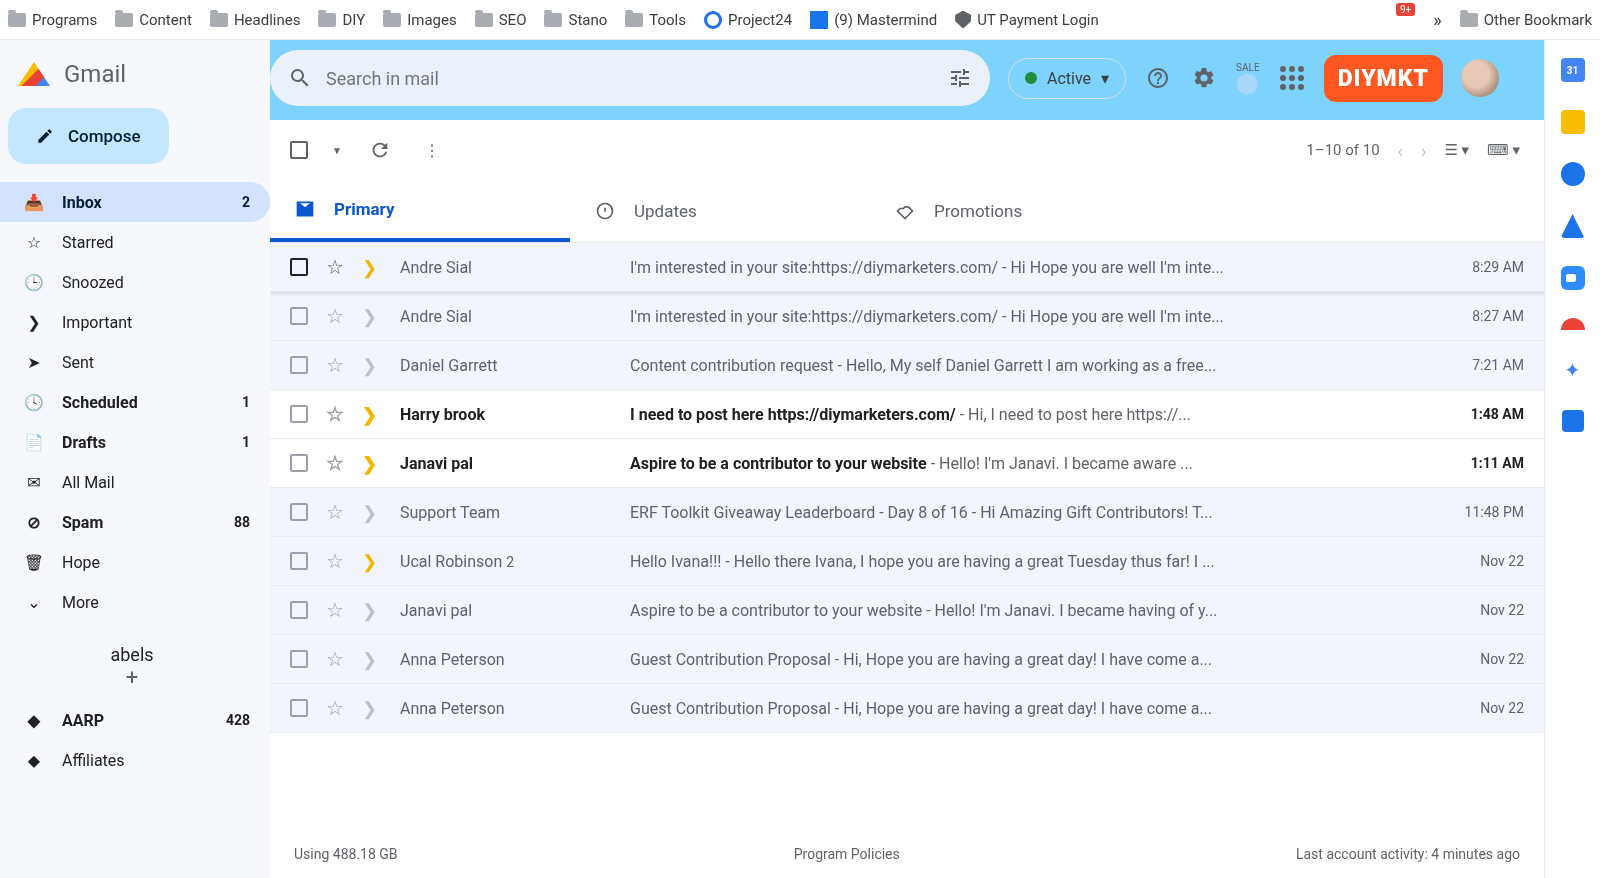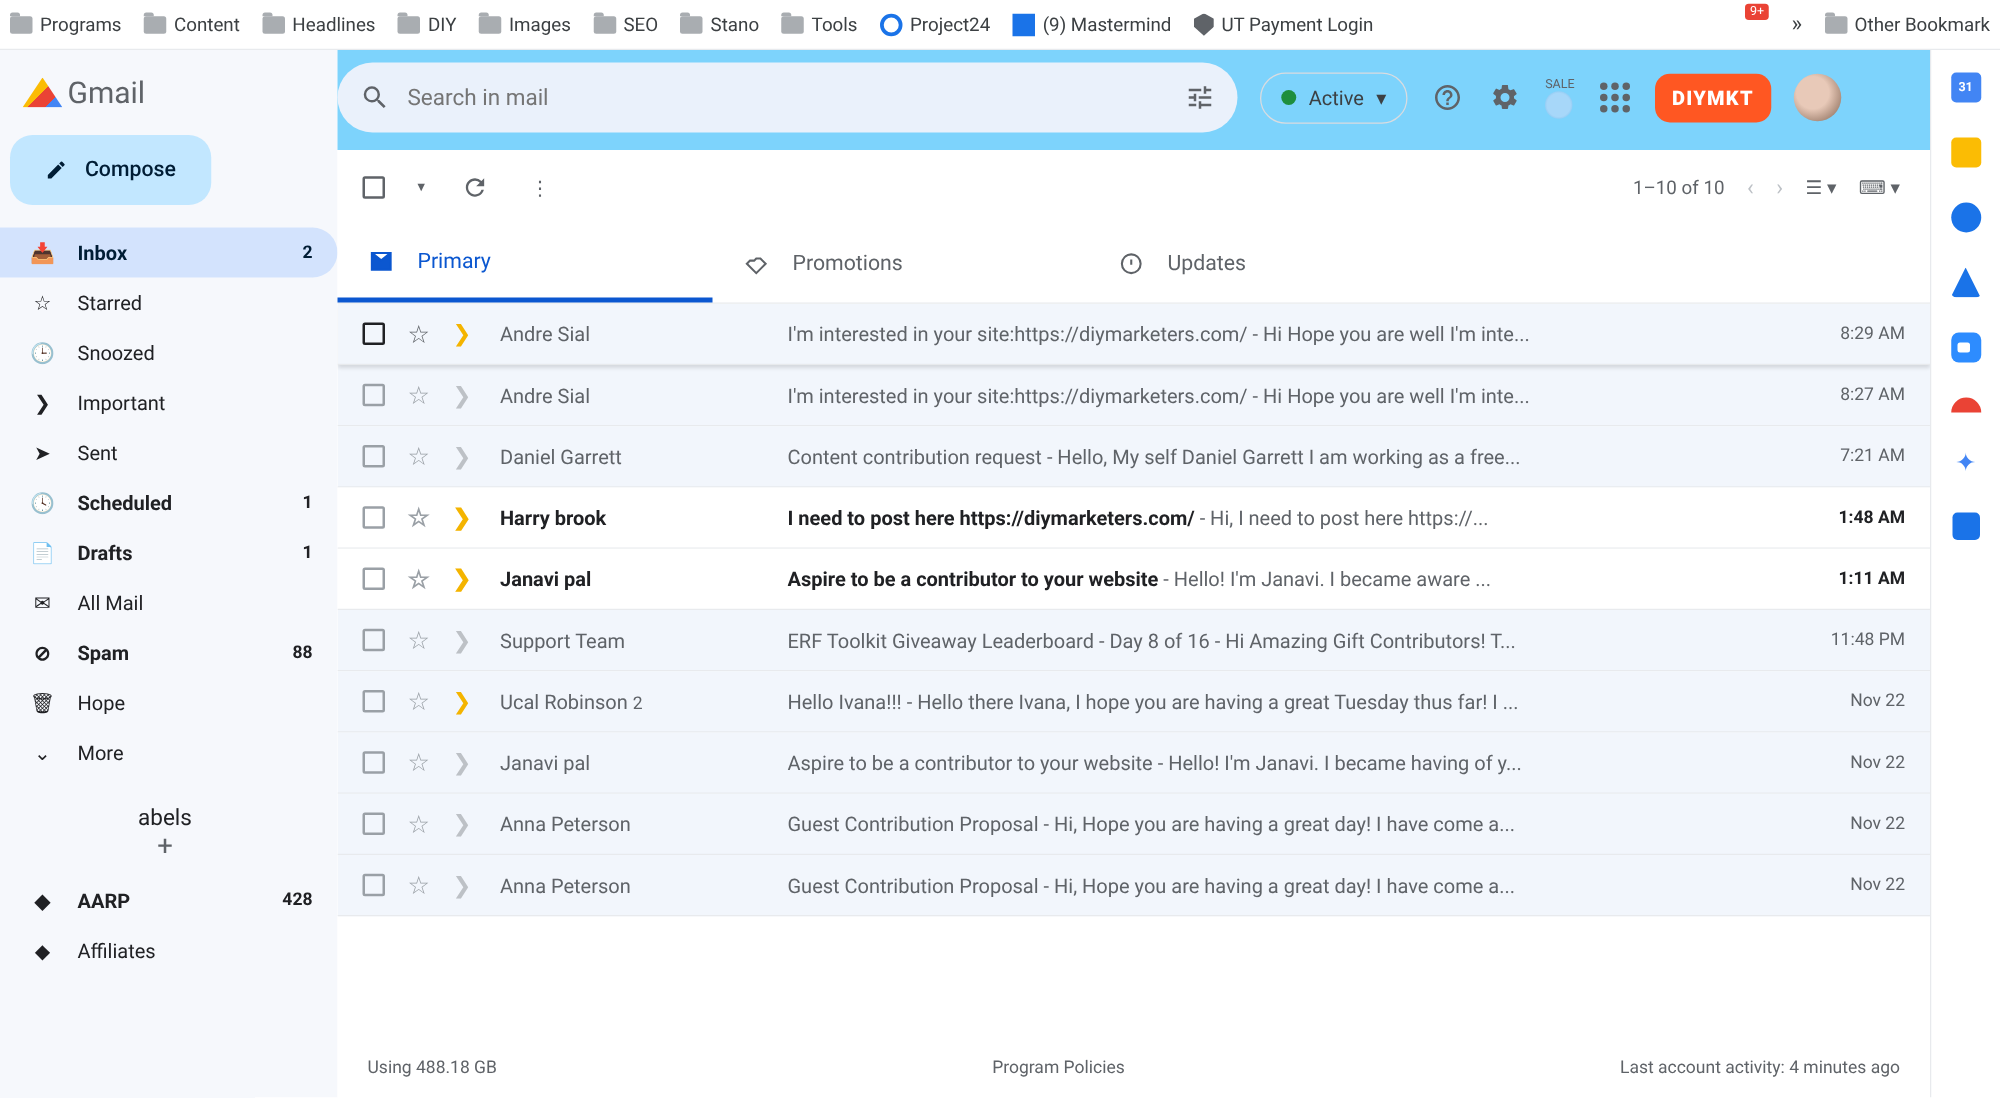--- a/index.html
+++ b/index.html
@@ -12,21 +12,21 @@
 .bookmarks-bar .folder-icon::before { content:''; position:absolute; top:-3px; left:0; width:8px; height:3px; background:#a9adb1; border-radius:2px 2px 0 0; }
 .bookmarks-bar .spacer { flex: 1; }
 .bookmarks-bar .overflow { color:#3c4043; font-size:18px; }
 .notif-badge { position: relative; top: -10px; background: #ea4335; color: #fff; font-size: 10px; padding: 1px 4px; border-radius: 3px; }
 
 
 .app { display: grid; grid-template-columns: 270px 1fr 56px; height: calc(100% - 40px); }
 
 
 .sidebar { background: #f6f8fc; padding-top: 10px; }
-.brand { display: flex; align-items: center; gap: 4px; padding: 10px 14px 20px 18px; }
+.brand { display: flex; align-items: center; gap: 14px; padding: 10px 14px 20px 18px; }
 .brand .logo { width: 32px; height: 24px; background: linear-gradient(135deg,#4285f4 25%,#ea4335 25% 50%,#fbbc04 50% 75%,#34a853 75%); clip-path: polygon(0 0,100% 0,50% 100%); transform: rotate(180deg); }
 .brand .title { font-size: 24px; color: #5f6368; font-weight: 400; }
 .compose { display: inline-flex; align-items: center; gap: 14px; background: #c2e7ff; color: #001d35; font-size: 17px; font-weight: 500; padding: 18px 28px; border-radius: 18px; margin: 0 0 18px 8px; cursor: pointer; }
 .compose .pencil { width: 18px; height: 18px; }
 .nav { list-style: none; font-size: 16px; }
 .nav li { display: flex; align-items: center; padding: 6px 20px 6px 24px; height: 40px; border-radius: 0 20px 20px 0; cursor: pointer; gap: 18px; }
 .nav li .label { flex: 1; }
 .nav li .count { font-size: 14px; color: #5f6368; }
 .nav li.active { background: #d3e3fd; font-weight: 700; color: #001d35; }
 .nav li.active .count { color: #001d35; font-weight: 700; }
@@ -42,33 +42,33 @@
 .search { flex: 1; max-width: 720px; display: flex; align-items: center; background: #eaf1fb; border-radius: 28px; padding: 0 18px; height: 56px; gap: 14px; }
 .search input { flex: 1; border: none; background: transparent; font-size: 18px; outline: none; color: #5f6368; }
 .tune-icon, .search-icon { color: #5f6368; }
 .status-pill { display: flex; align-items: center; gap: 10px; border: 1px solid #dadce0; border-radius: 22px; padding: 10px 16px; font-size: 16px; color: #3c4043; cursor: pointer; }
 .status-pill .dot { width: 12px; height: 12px; background: #1e8e3e; border-radius: 50%; }
 .icon-btn { width: 28px; height: 28px; display: flex; align-items: center; justify-content: center; color: #5f6368; cursor: pointer; }
 .sale-badge { display: flex; flex-direction: column; align-items: flex-start; font-size: 10px; color:#5f6368; cursor:pointer; }
 .sale-badge .disc { width: 22px; height: 22px; background: radial-gradient(circle,#a7d7f9 60%,#67b2e8 100%); border-radius: 50%; }
 .apps-grid { display: grid; grid-template-columns: repeat(3,6px); grid-gap: 3px; }
 .apps-grid span { width: 6px; height: 6px; background: #5f6368; border-radius: 50%; }
-.diymkt { background: #ff5722; color: #fff; font-weight: 900; padding: 10px 14px; font-size: 16px; letter-spacing: 1px; cursor:pointer;border-radius:12px; }
+.diymkt { background: #ff5722; color: #fff; font-weight: 900; padding: 10px 14px; font-size: 23px; letter-spacing: 1px; cursor:pointer;border-radius:12px; }
 .avatar { width: 38px; height: 38px; border-radius: 50%; background: radial-gradient(circle at 40% 40%, #e8c9b8 40%, #7a5c4a 100%); cursor: pointer; }
 
 .toolbar { display: flex; align-items: center; padding: 16px 24px 16px 20px; gap: 24px; border-bottom: none; }
 .toolbar .cbox { width: 18px; height: 18px; border: 2px solid #5f6368; border-radius: 2px; cursor:pointer; }
 .toolbar .caret { font-size: 10px; color: #5f6368; cursor: pointer; }
 .toolbar .spacer { flex: 1; }
 .toolbar .pager { font-size: 15px; color: #5f6368; display: flex; align-items: center; gap: 18px; }
 .toolbar .arrow { color: #bdc1c6; cursor: pointer; font-size: 18px; }
 
 .tabs { display: flex; border-bottom: 1px solid #e8eaed; }
 .tab { display: flex; align-items: center; gap: 18px; padding: 18px 24px; font-size: 17px; color: #5f6368; cursor: pointer; width: 300px; }
-.tab.active { color: #0b57d0; border-bottom: 4px solid #0b57d0; font-weight: 400; }
+.tab.active { color: #0b57d0; border-bottom: 4px solid #0b57d0; font-weight: 700; }
 .tab-icon { width: 22px; height: 22px; display: flex; align-items: center; justify-content: center; }
 
 .mail-list { flex: 1; overflow-y: auto; }
 .row { display: flex; align-items: center; padding: 0 20px; height: 49px; border-bottom: 1px solid #e8eaed; font-size: 16px; cursor: pointer; }
 .row.read { background: #f2f6fc; color: #5f6368; }
 .row.unread { background: #fff; font-weight: 700; color: #202124; }
 .row .cbox { width: 18px; height: 18px; border: 2px solid #9aa0a6; border-radius: 2px; margin-right: 18px; }
 .row .star { width: 22px; color: #9aa0a6; margin-right: 14px; font-size: 20px; }
 .row .imp { width: 22px; margin-right: 16px; font-size: 18px; }
 .row .imp.yellow { color: #f4b400; }
@@ -307,33 +307,33 @@
           <span class="tab-icon">
             <svg width="20" height="20" viewBox="0 0 24 24">
               <path fill="currentColor" d="M3 4h18v16H3z M3 4l9 7 9-7" stroke="currentColor" stroke-width="2"></path>
             </svg>
           </span>
           <span>Primary</span>
         </div>
         <div class="tab">
           <span class="tab-icon">
             <svg width="20" height="20" viewBox="0 0 24 24">
-              <path fill="none" stroke="#5f6368" stroke-width="2" d="M21 12l-9 9-9-9 3-3h4l2-2h4z"></path>
-            </svg>
-          </span>
-          <span>Promotions</span>
-        </div>
-        <div class="tab">
-          <span class="tab-icon">
-            <svg width="20" height="20" viewBox="0 0 24 24">
               <circle cx="12" cy="12" r="9" fill="none" stroke="#5f6368" stroke-width="2"></circle>
               <path d="M12 8v5M12 16h0" stroke="#5f6368" stroke-width="2"></path>
             </svg>
           </span>
           <span>Updates</span>
+        </div>
+        <div class="tab">
+          <span class="tab-icon">
+            <svg width="20" height="20" viewBox="0 0 24 24">
+              <path fill="none" stroke="#5f6368" stroke-width="2" d="M21 12l-9 9-9-9 3-3h4l2-2h4z"></path>
+            </svg>
+          </span>
+          <span>Promotions</span>
         </div>
       </div>
 
     <div class="mail-list" id="mail-slot">
         <div class="row read first">
           <span class="cbox"></span>
           <span class="star">☆</span>
           <span class="imp yellow">❯</span>
           <span class="sender">Andre Sial</span>
           <span class="subj-snippet"><span>I'm interested in your site:https://diymarketers.com/</span><span class="snippet"> - Hi Hope you are well I'm inte...</span></span>

